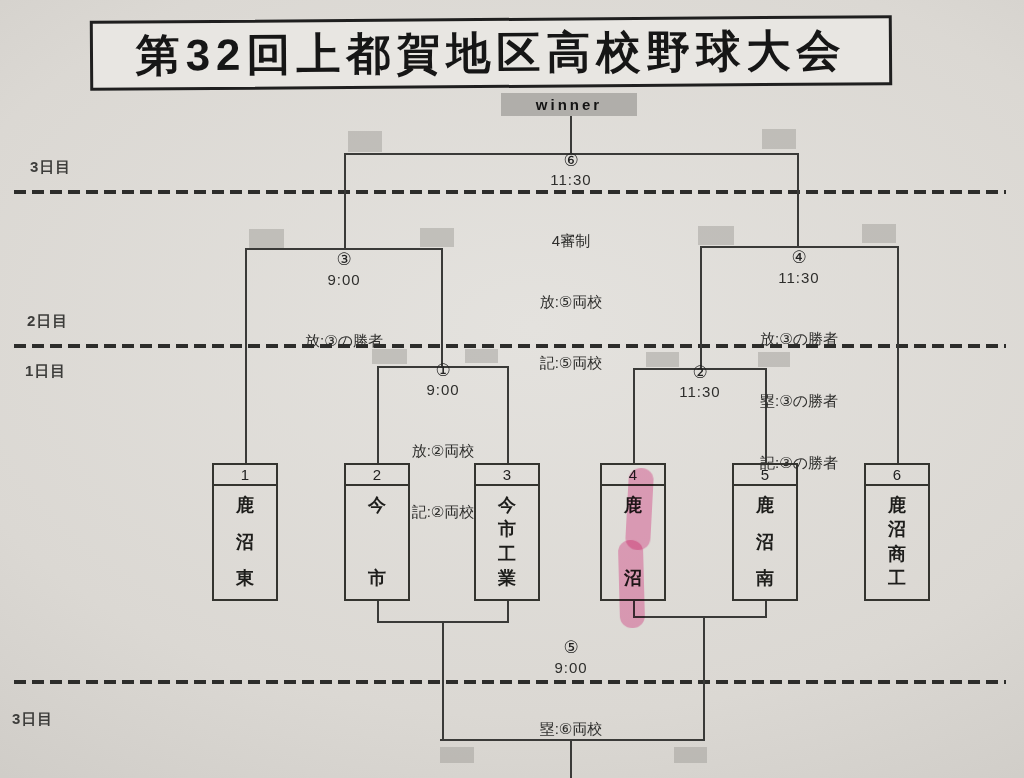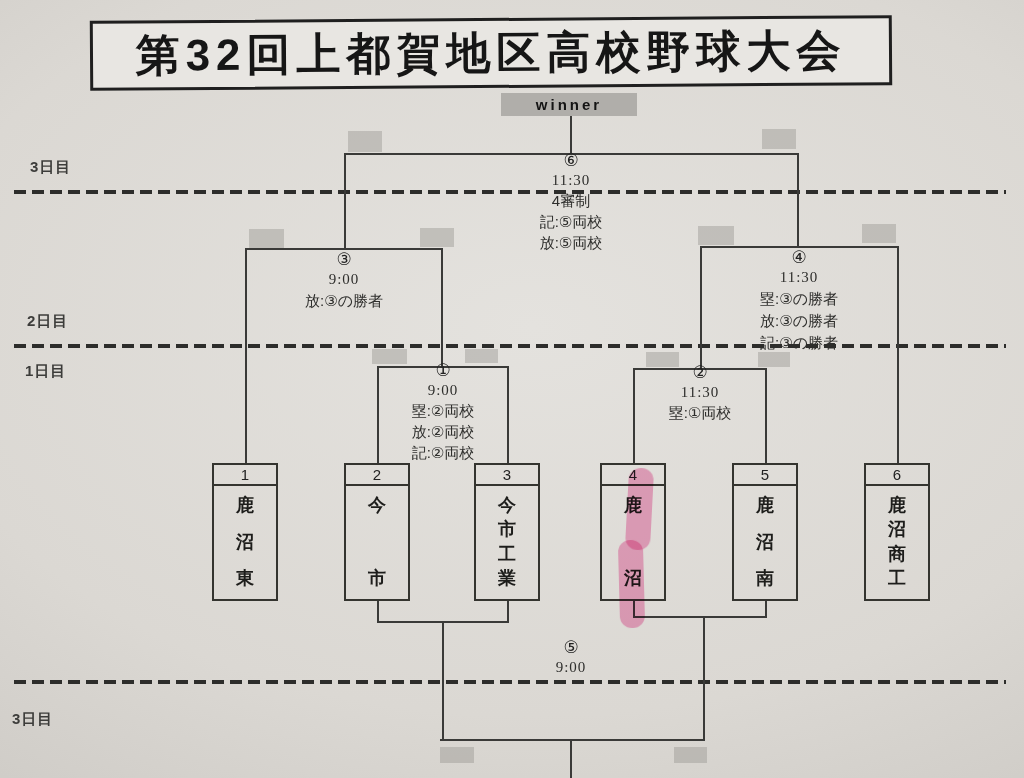--- a/index.html
+++ b/index.html
@@ -40,22 +40,22 @@
     height:19px;border-bottom:2px solid #34342f;
     display:flex;align-items:center;justify-content:center;
     font-size:15px;color:#222;flex:0 0 auto;
   }
   .tname{
     flex:1;display:flex;flex-direction:column;justify-content:space-between;align-items:center;
     padding:7px 0 9px;font-size:18px;color:#1d1d1b;font-weight:bold;
   }
   .game{position:absolute;width:180px;text-align:center;font-size:15px;}
   .gnum{font-size:17px;line-height:18px;color:#222;}
-  .gtime{line-height:21px;letter-spacing:1px;font-family:Liberation Serif, serif;}
-  .gline{line-height:22px;}
+  .gtime{line-height:21px;letter-spacing:1px;}
+  .gline{line-height:22px;margin-top:40px;}
   .g-compact .gtime{line-height:20px;}
   .g-compact .gline{line-height:21px;}
 </style>
 </head>
 <body>
 
 <div class="photo">
 
   <div class="title-box">
     <span>第32回上都賀地区高校野球大会</span>
@@ -162,51 +162,50 @@
         <span>工</span>
       </div>
   </div>
 
   <div class="pink" style="left:627px;top:468px;width:25px;height:82px;transform:rotate(3deg);"></div>
   <div class="pink" style="left:619px;top:540px;width:25px;height:88px;transform:rotate(-1.5deg);"></div>
 
   <div class="game g-compact" style="left:353px;top:362px;">
     <div class="gnum">①</div>
     <div class="gtime">9:00</div>
-    <div class="gline">塁:②両校</div>
     <div class="gline">放:②両校</div>
     <div class="gline">記:②両校</div>
   </div>
 
   <div class="game g-compact" style="left:610px;top:364px;">
     <div class="gnum">②</div>
     <div class="gtime">11:30</div>
-    <div class="gline">塁:①両校</div>
   </div>
 
   <div class="game" style="left:254px;top:251px;">
     <div class="gnum">③</div>
     <div class="gtime">9:00</div>
     <div class="gline">放:③の勝者</div>
   </div>
 
   <div class="game" style="left:709px;top:249px;">
     <div class="gnum">④</div>
     <div class="gtime">11:30</div>
+    <div class="gline">放:③の勝者</div>
     <div class="gline">塁:③の勝者</div>
-    <div class="gline">放:③の勝者</div>
     <div class="gline">記:③の勝者</div>
   </div>
 
   <div class="game" style="left:481px;top:639px;">
     <div class="gnum">⑤</div>
     <div class="gtime">9:00</div>
+    <div class="gline">塁:⑥両校</div>
   </div>
 
   <div class="game g-compact" style="left:481px;top:152px;">
     <div class="gnum">⑥</div>
     <div class="gtime">11:30</div>
     <div class="gline">4審制</div>
+    <div class="gline">放:⑤両校</div>
     <div class="gline">記:⑤両校</div>
-    <div class="gline">放:⑤両校</div>
   </div>
 
 </div>
 
 </body></html>

